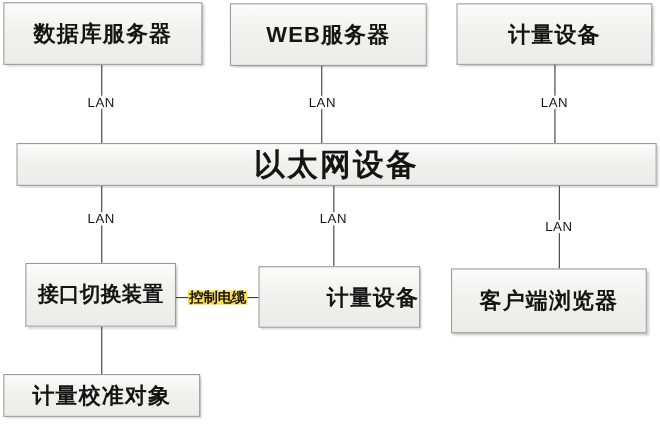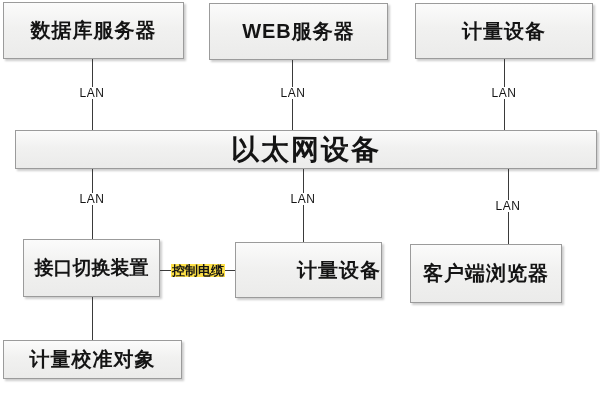--- a/index.html
+++ b/index.html
@@ -58,21 +58,21 @@
   <span class="edge-label" style="left:92px;top:193px;">LAN</span>
   <span class="edge-label" style="left:303px;top:193px;">LAN</span>
   <span class="edge-label" style="left:508px;top:200px;">LAN</span>
 
   <div class="node" style="left:23px;top:239px;width:137px;height:58px;font-size:19px;letter-spacing:0;align-items:center;">
     <span>接口切换装置</span>
   </div>
   <div class="node" style="left:235px;top:242px;width:147px;height:56px;justify-content:flex-end;">
     <span>计量设备</span>
   </div>
-  <div class="node" style="left:410px;top:244px;width:152px;height:59px;font-family:Liberation Serif, serif;">
+  <div class="node" style="left:410px;top:244px;width:178px;height:59px;font-family:Liberation Serif, serif;">
     <span>客户端浏览器</span>
   </div>
 
   <div class="hline" style="left:160px;top:270px;width:75px;"></div>
   <span class="cable-label" style="left:198px;top:264px;">控制电缆</span>
 
   <div class="vline" style="left:92px;top:297px;height:43px;"></div>
 
   <div class="node" style="left:3px;top:340px;width:179px;height:39px;">
     <span>计量校准对象</span>

